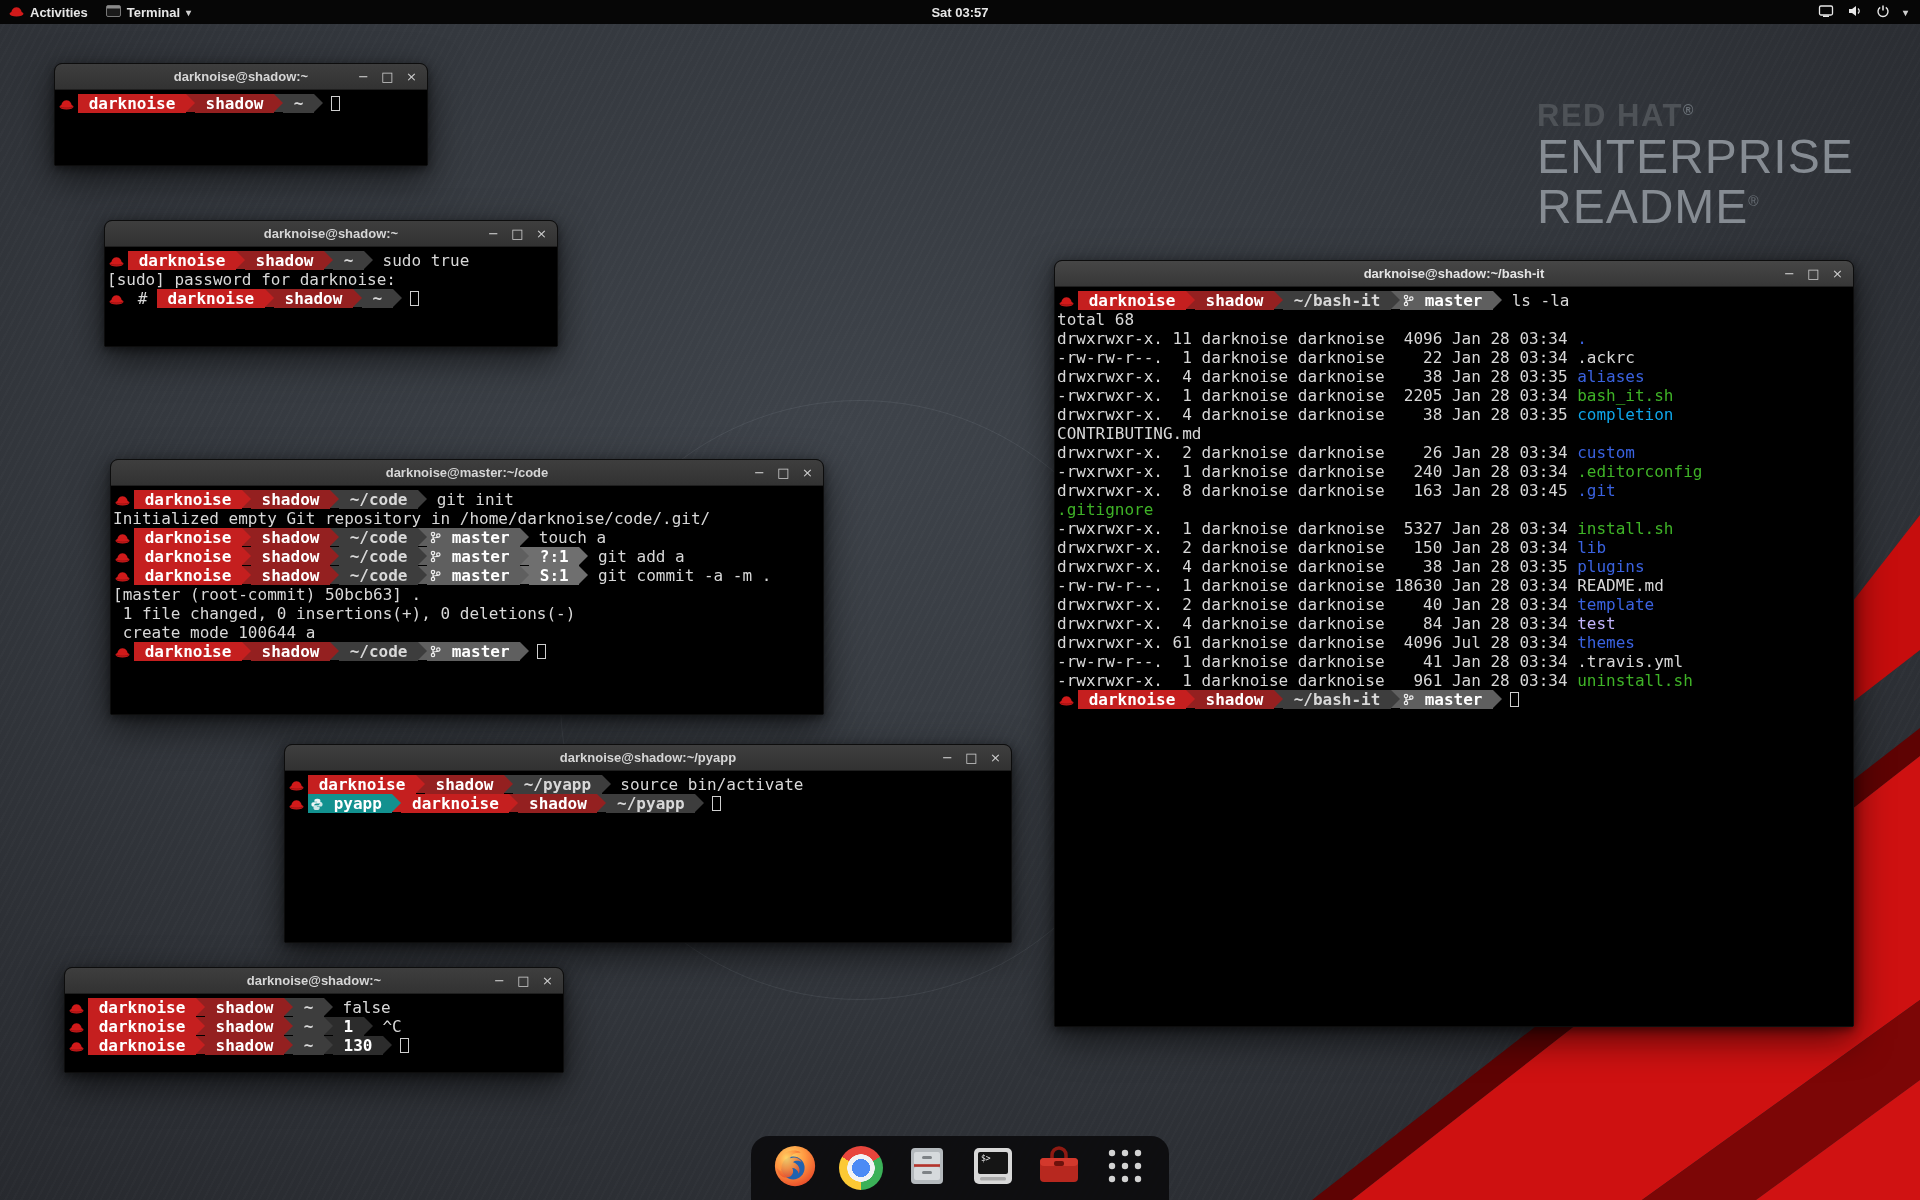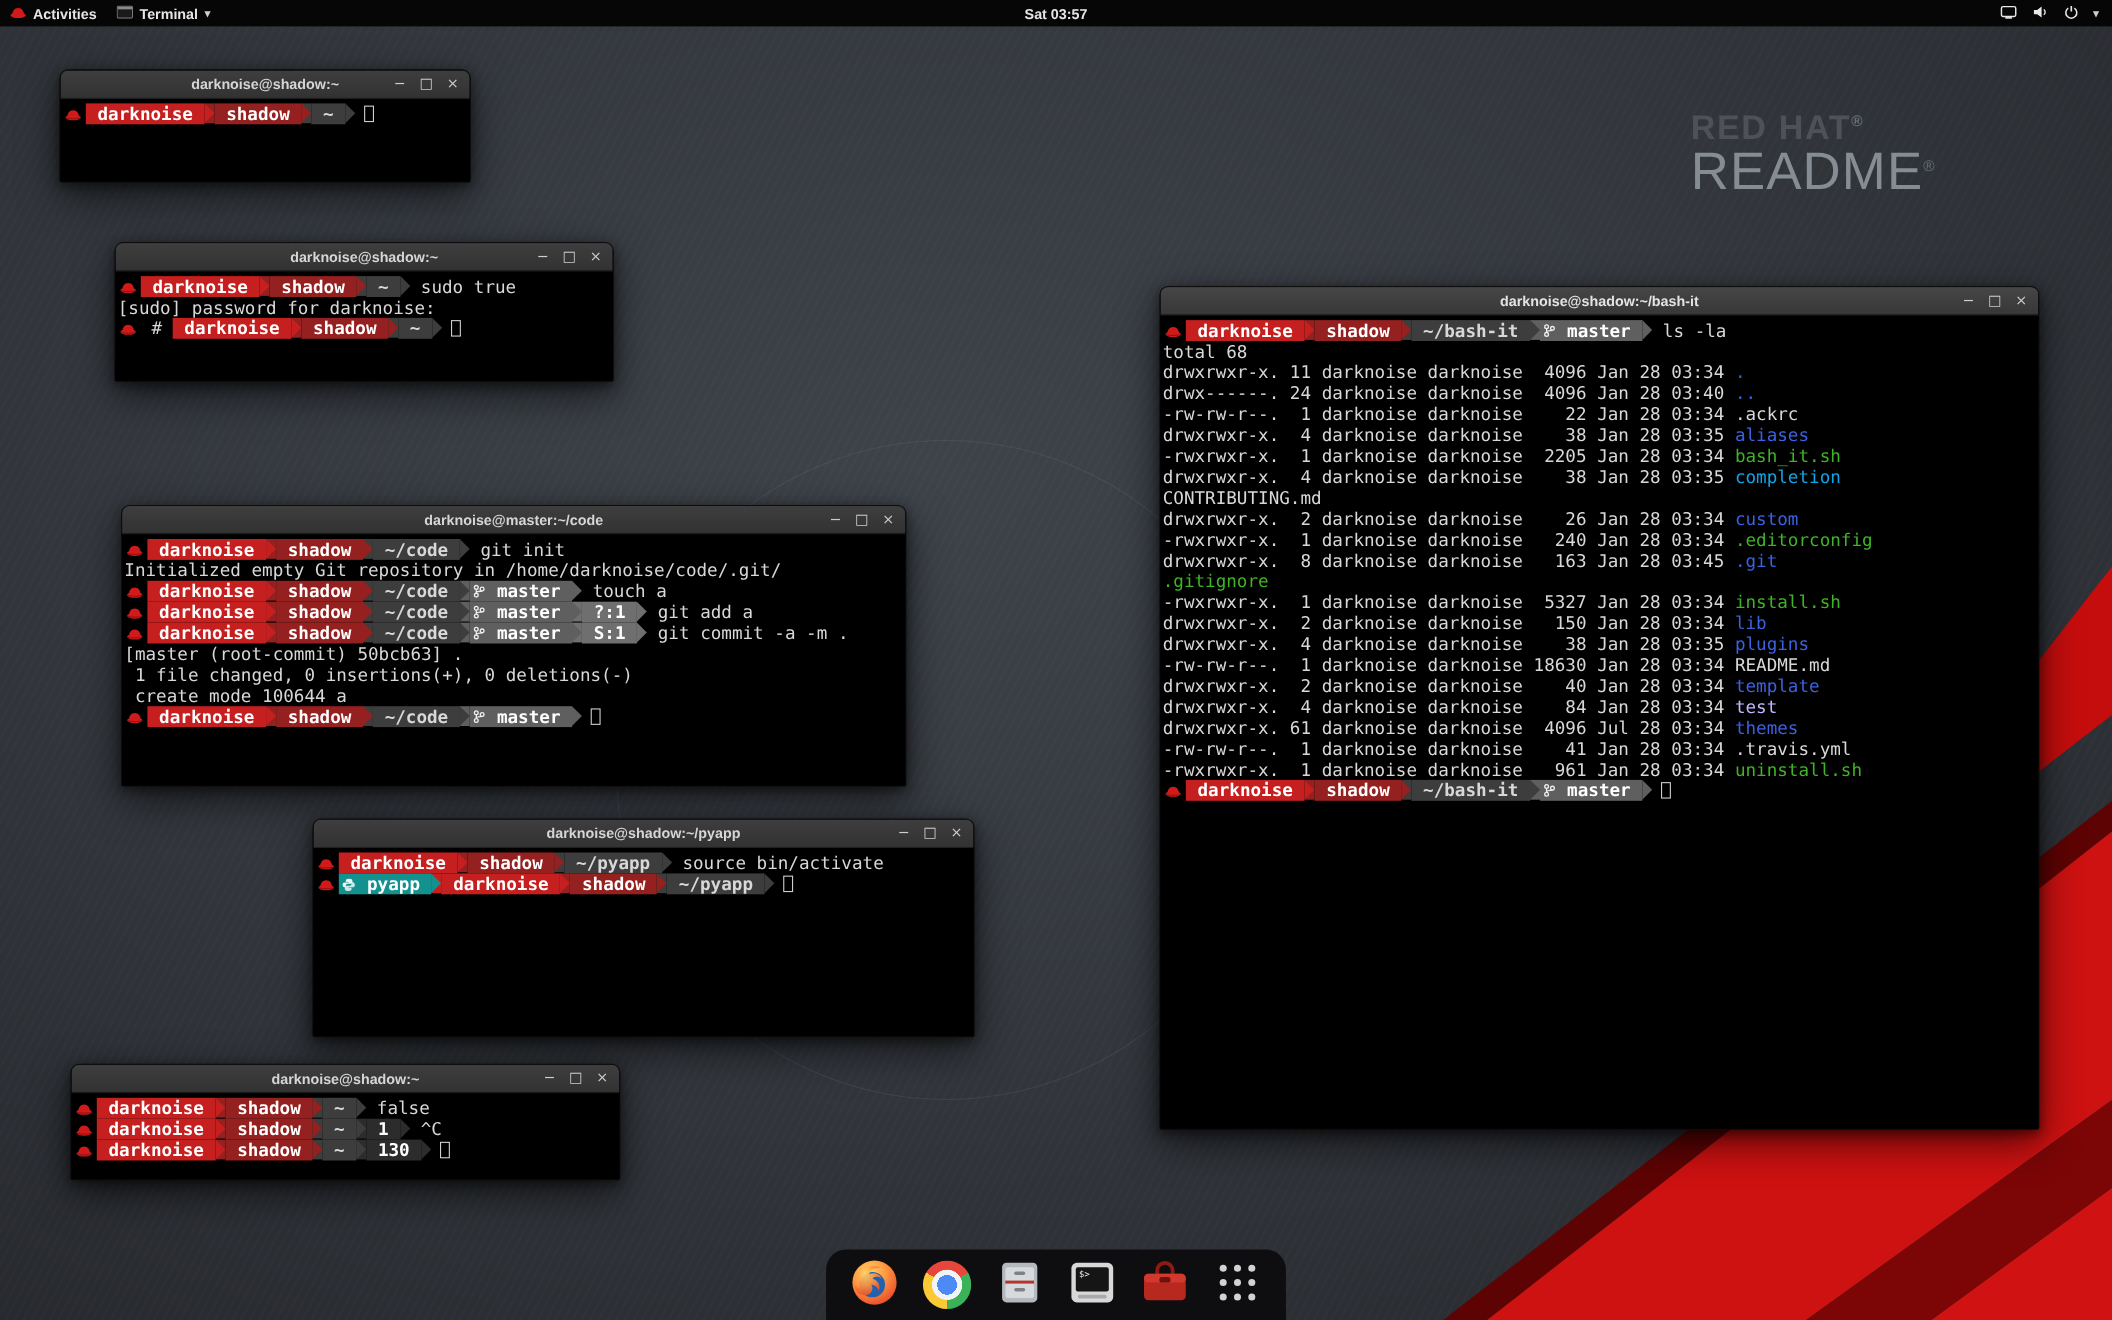--- a/index.html
+++ b/index.html
@@ -39,21 +39,21 @@
   .tl{display:flex;align-items:flex-start;height:19px;white-space:pre}
   .hat{display:flex;align-items:center;height:19px;padding:0 4px 0 2px}
   .seg{display:flex;align-items:center;height:19px;padding:0 1px;font-weight:700;color:#fff}
   .segicon{display:flex;align-items:center;margin:0 1px 0 2px}
   .sep{width:0;height:0;border-top:9.5px solid transparent;border-bottom:9.5px solid transparent;border-left:9px solid transparent}
   .txt{display:flex;align-items:center;height:19px}
   .cur{width:9px;height:15px;border:1.5px solid #cfcfcf;margin-left:8px;margin-top:2px}
   .w1{left:54px;top:63px;width:374px;height:103px;z-index:20}
   .w2{left:104px;top:220px;width:454px;height:127px;z-index:21}
   .w3{left:110px;top:459px;width:714px;height:256px;z-index:22}
-  .w4{left:284px;top:744px;width:602px;height:199px;z-index:23}
+  .w4{left:284px;top:744px;width:728px;height:199px;z-index:23}
   .w5{left:64px;top:967px;width:500px;height:106px;z-index:24}
   .w6{left:1054px;top:260px;width:800px;height:767px;z-index:40}
   
   .dock{position:absolute;left:50%;bottom:0;transform:translateX(-50%);z-index:90;display:flex;align-items:center;gap:18px;
     background:rgba(13,13,15,.95);padding:8px 20px;border-radius:18px 18px 0 0}
   .dock-item{width:48px;height:48px;display:flex;align-items:center;justify-content:center;cursor:default}
   .icon-chrome{width:44px;height:44px;border-radius:50%;
     background:radial-gradient(circle at 50% 50%, #4c8bf5 0 9px, #f1f3f4 9px 13.5px, rgba(0,0,0,0) 14px),
       conic-gradient(#e8453c 0 60deg, #3bb158 60deg 180deg, #fcc934 180deg 300deg, #e8453c 300deg 360deg)}
 </style>
@@ -65,20 +65,21 @@
   <div class="wp-circle"></div>
   <div class="stripe s-wedge"></div>
   <div class="stripe s-line"></div>
   <div class="stripe s-a"></div>
   <div class="stripe s-b"></div>
   <div class="stripe s-c"></div>
 </div>
 
 <div class="brand">
   <div class="l1"><span>RED HAT</span><sup>®</sup></div>
+  <div class="l2">ENTERPRISE</div>
   <div class="l3"><span>README</span><sup>®</sup></div>
 </div>
 
 <div class="topbar">
   <div class="tb-item">
     <span><svg width="15" height="12" viewBox="0 0 15 12">
           <path d="M2.2 8.6C2.2 5.2 4 2.2 7.5 2.2s5.3 3 5.3 6.4" fill="#d11a1a"></path>
           <ellipse cx="7.5" cy="8.8" rx="7" ry="2.6" fill="#d11a1a"></ellipse>
         </svg></span>
     <span>Activities</span>
@@ -296,21 +297,20 @@
           </svg></span><span class="seg" style="background: rgb(197, 31, 31); color: rgb(255, 255, 255);"> darknoise </span><span class="sep" style="border-left-color: rgb(197, 31, 31); background: rgb(148, 32, 32);"></span><span class="seg" style="background: rgb(148, 32, 32); color: rgb(255, 255, 255);"> shadow </span><span class="sep" style="border-left-color: rgb(148, 32, 32); background: rgb(61, 61, 61);"></span><span class="seg" style="background: rgb(61, 61, 61); color: rgb(216, 216, 216);"> ~/bash-it </span><span class="sep" style="border-left-color: rgb(61, 61, 61); background: rgb(95, 95, 95);"></span><span class="seg" style="background: rgb(95, 95, 95); color: rgb(255, 255, 255);"><span class="segicon"><svg width="11" height="13" viewBox="0 0 11 13">
               <g fill="none" stroke="#efefef" stroke-width="1.2">
                 <circle cx="3" cy="3" r="1.7"></circle>
                 <circle cx="3" cy="10" r="1.7"></circle>
                 <circle cx="8.3" cy="4.5" r="1.7"></circle>
                 <path d="M3 4.7v3.6M3 8c0-2.2 5.3-1.1 5.3-1.8"></path>
               </g>
             </svg></span> master </span><span class="sep" style="border-left-color: rgb(95, 95, 95);"></span><span class="txt"> ls -la</span></div>
       <div class="tl"><span class="txt">total 68</span></div>
       <div class="tl"><span class="txt">drwxrwxr-x. 11 darknoise darknoise  4096 Jan 28 03:34 </span><span class="txt" style="color: rgb(58, 98, 224);">.</span></div>
-      <div class="tl"><span class="txt">drwx------. 24 darknoise darknoise  4096 Jan 28 03:40 </span><span class="txt" style="color: rgb(58, 98, 224);">..</span></div>
       <div class="tl"><span class="txt">-rw-rw-r--.  1 darknoise darknoise    22 Jan 28 03:34 </span><span class="txt">.ackrc</span></div>
       <div class="tl"><span class="txt">drwxrwxr-x.  4 darknoise darknoise    38 Jan 28 03:35 </span><span class="txt" style="color: rgb(58, 98, 224);">aliases</span></div>
       <div class="tl"><span class="txt">-rwxrwxr-x.  1 darknoise darknoise  2205 Jan 28 03:34 </span><span class="txt" style="color: rgb(63, 179, 39);">bash_it.sh</span></div>
       <div class="tl"><span class="txt">drwxrwxr-x.  4 darknoise darknoise    38 Jan 28 03:35 </span><span class="txt" style="color: #0ea5e9;">completion</span></div>
       <div class="tl"><span class="txt">CONTRIBUTING.md</span></div>
       <div class="tl"><span class="txt">drwxrwxr-x.  2 darknoise darknoise    26 Jan 28 03:34 </span><span class="txt" style="color: rgb(58, 98, 224);">custom</span></div>
       <div class="tl"><span class="txt">-rwxrwxr-x.  1 darknoise darknoise   240 Jan 28 03:34 </span><span class="txt" style="color: rgb(63, 179, 39);">.editorconfig</span></div>
       <div class="tl"><span class="txt">drwxrwxr-x.  8 darknoise darknoise   163 Jan 28 03:45 </span><span class="txt" style="color: rgb(58, 98, 224);">.git</span></div>
       <div class="tl"><span class="txt" style="color: rgb(63, 179, 39);">.gitignore</span></div>
       <div class="tl"><span class="txt">-rwxrwxr-x.  1 darknoise darknoise  5327 Jan 28 03:34 </span><span class="txt" style="color: rgb(63, 179, 39);">install.sh</span></div>

